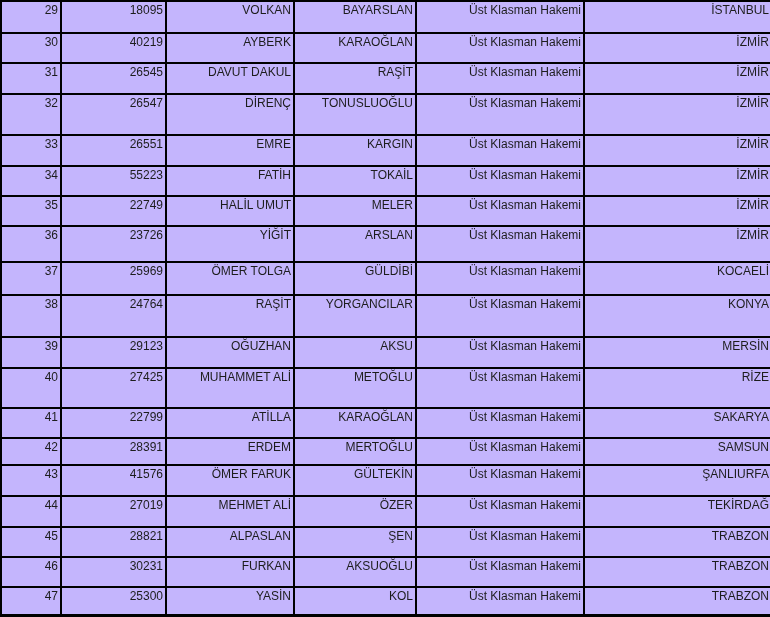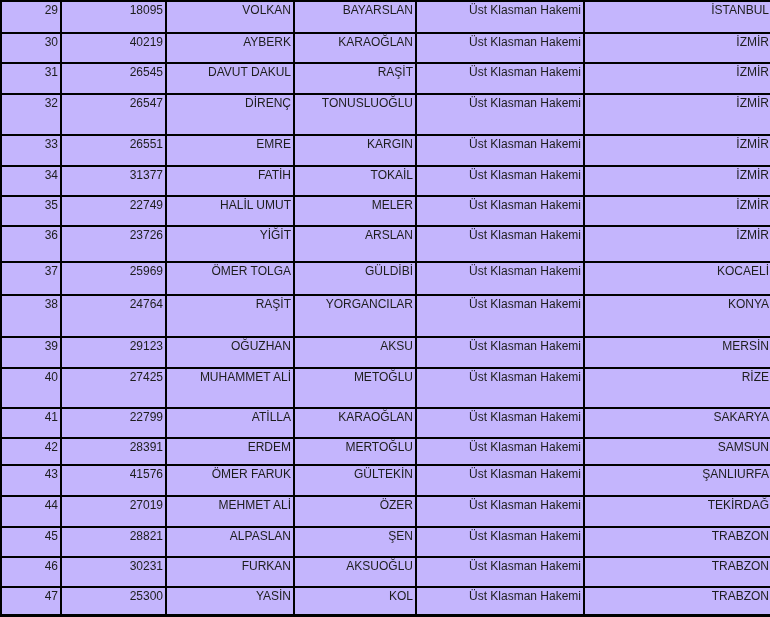--- a/index.html
+++ b/index.html
@@ -89,21 +89,21 @@
         <tr style="height: 31px;">
     <td>33</td>
     <td>26551</td>
     <td>EMRE</td>
     <td>KARGIN</td>
     <td>Üst Klasman Hakemi</td>
     <td class="col-last">İZMİR</td>
   </tr>
         <tr style="height: 30px;">
     <td>34</td>
-    <td>31377</td>
+    <td>55223</td>
     <td>FATİH</td>
     <td>TOKAİL</td>
     <td>Üst Klasman Hakemi</td>
     <td class="col-last">İZMİR</td>
   </tr>
         <tr style="height: 30px;">
     <td>35</td>
     <td>22749</td>
     <td>HALİL UMUT</td>
     <td>MELER</td>

